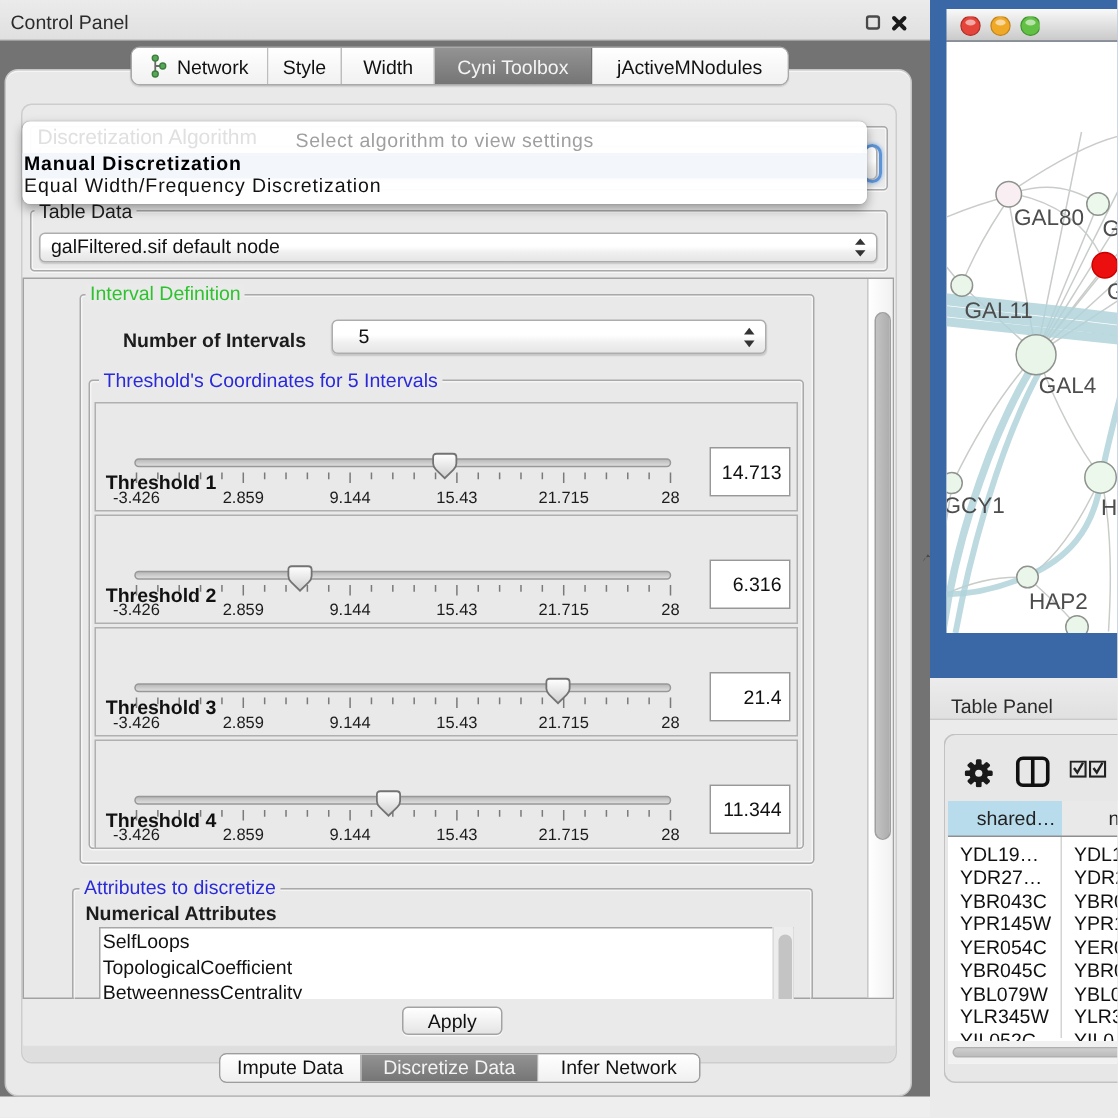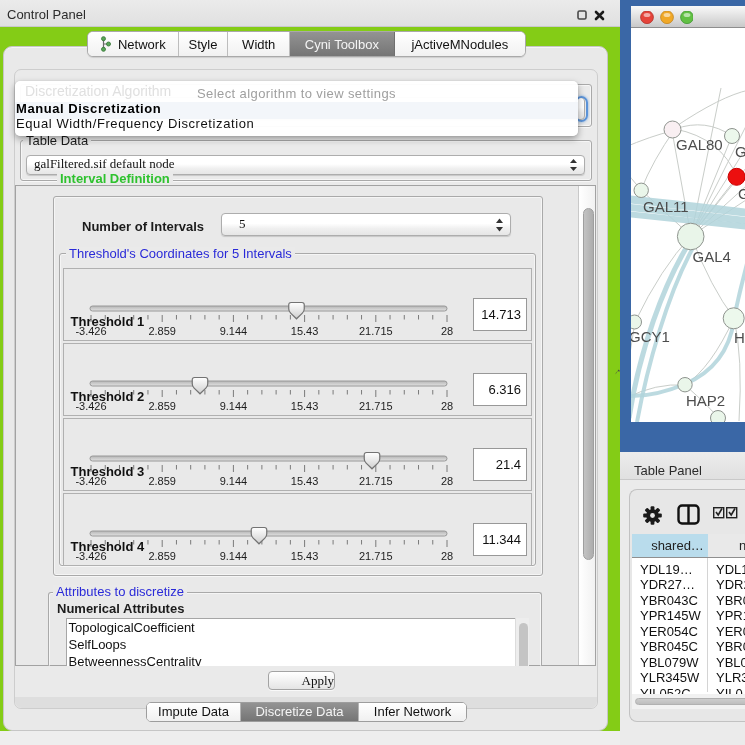--- a/index.html
+++ b/index.html
@@ -2,21 +2,21 @@
 <html><head>
 <meta charset="utf-8">
 <style>
 * { margin:0; padding:0; box-sizing:border-box; }
 html,body { width:745px; height:745px; overflow:hidden; }
 body { font-family:"Liberation Sans", sans-serif; background:#eeeeee; position:relative; }
 .abs { position:absolute; }
 .t13 { font-size:13px; color:#1c1c1c; }
 .b { font-weight:bold; }
 
-#win { position:absolute; left:0; top:0; width:620px; height:731px; background:#84cc16; }
+#win { position:absolute; left:0; top:0; width:620px; height:731px; background:#737373; }
 #titlebar { position:absolute; left:0; top:0; width:620px; height:27px;
   background:linear-gradient(#ebebeb,#e0e0e0); border-bottom:1px solid #c9c9c9; }
 #titlebar .txt { position:absolute; left:7px; top:7px; font-size:13px; color:#2b2b2b; }
 #outerpanel { position:absolute; left:3px; top:46px; width:605px; height:685px;
   border:1px solid #c6c6c6; border-radius:9px; background:#e9e9e9;
   box-shadow:inset 0 1px 0 #f5f5f5; }
 #innerpanel { position:absolute; left:14px; top:69px; width:584px; height:640px;
   border:1px solid #cdcdcd; border-radius:7px; background:#eaeaea; }
 #innerbottom { position:absolute; left:15px; top:697px; width:582px; height:11px;
   background:#dedede; border-radius:0 0 7px 7px; }
@@ -30,36 +30,36 @@
 #tabbar .seg.sel { background:linear-gradient(#939393,#757575); color:#f4f4f4; border-right-color:#6f6f6f; }
 #tabbar .seg:last-child { border-right:none; }
 
 .group { position:absolute; border:1px solid #a9a9a9; border-radius:3px;
   box-shadow:inset 0 0 0 1px rgba(255,255,255,0.55), 0 1px 0 rgba(255,255,255,0.6); }
 .glabel { position:absolute; font-size:13px; background:#eaeaea; padding:0 3px; line-height:13px; }
 
 .combo { position:absolute; border:1px solid #adadad; border-radius:4px;
   background:linear-gradient(#ffffff,#ffffff 45%,#efefef 70%,#e6e6e6);
   box-shadow:0 1px 1px rgba(0,0,0,0.15); font-size:13px; color:#111; }
-.combo .ct { position:absolute; left:7px; top:calc(50% - 1px); transform:translateY(-50%); white-space:nowrap;font-family:Liberation Serif, serif; }
+.combo .ct { position:absolute; left:7px; top:calc(50% - 1px); transform:translateY(-50%); white-space:nowrap; }
 .combo svg.step { position:absolute; right:6px; top:50%; transform:translateY(-50%); }
 
 .vbox { position:absolute; width:54px; height:33px; background:#ffffff; border:1px solid #989898;
   font-size:13px; color:#111; text-align:right; line-height:31px; padding-right:5px; }
 
 .titem { position:absolute; left:63px; width:469px; height:73px; border:1px solid #b0b0b0; background:#e9e9e9; }
 .titem .tl { position:absolute; left:6.5px; top:7px; font-size:13px; font-weight:bold; color:#111;margin-top:38px; }
 
 #attrlist { position:absolute; left:66px; top:617.5px; width:463px; height:50px; background:#ffffff;
   border:1px solid #a6a6a6; border-bottom:none; overflow:hidden; font-size:13px; color:#111; }
 #attrlist div { height:17.3px; line-height:17.3px; padding-left:1.5px; }
 
 .macbtn { position:absolute; border:1px solid #a3a3a3; border-radius:4px;
   background:linear-gradient(#ffffff,#f2f2f2 50%,#e4e4e4);
-  font-size:13px; color:#111; text-align:right; box-shadow:0 1px 0 rgba(255,255,255,0.7);font-family:Liberation Serif, serif; }
+  font-size:13px; color:#111; text-align:center; box-shadow:0 1px 0 rgba(255,255,255,0.7); }
 
 #btabs { position:absolute; left:146px; top:702px; width:321px; height:20px;
   background:#fdfdfd; border:1px solid #9d9d9d; border-radius:5px; display:flex; overflow:hidden;
   font-size:13px; }
 #btabs .seg { display:flex; align-items:center; justify-content:center; color:#111; padding-bottom:2px;
   border-right:1px solid #b5b5b5; background:linear-gradient(#ffffff,#f0f0f0); }
 #btabs .seg.sel { background:linear-gradient(#939393,#757575); color:#f4f4f4; }
 #btabs .seg:last-child { border-right:none; }
 
 #popup { position:absolute; left:15px; top:81px; width:563px; height:55px; background:rgba(255,255,255,0.97);
@@ -129,21 +129,21 @@
       <path d="M4.5 0.5 L8 4.6 L1 4.6 Z" fill="#333"></path>
         <path d="M4.5 12.5 L8 8.4 L1 8.4 Z" fill="#333"></path>
     </svg>
   </div>
 
   <div class="abs" style="left:15px; top:185px; width:581px; height:481px; border:1px solid #a2a2a2; background:#e9e9e9;"></div>
   <div class="sbtrack" style="left:578px; top:186px; width:17px; height:479px;"></div>
   <div class="sbthumb" style="left:583px; top:208px; width:11px; height:352px;"></div>
 
   <div class="group" style="left:53px; top:196px; width:490px; height:380px;"></div>
-  <div class="glabel" style="left:57px; top:172px; color:#2ec22e;font-weight:bold;">Interval Definition</div>
+  <div class="glabel" style="left:57px; top:189px; color:#2ec22e;">Interval Definition</div>
 
   <div class="t13 b abs" style="left:82px; top:219px;">Number of Intervals</div>
   <div class="combo" style="left:221px; top:213px; width:290px; height:23px;">
     <div class="ct" style="left:17px;">5</div>
     <svg class="step" width="9" height="14" viewBox="0 0 9 14">
       <path d="M4.5 0.5 L8 5 L1 5 Z" fill="#333"></path>
         <path d="M4.5 13.5 L8 9 L1 9 Z" fill="#333"></path>
     </svg>
   </div>
 
@@ -358,22 +358,22 @@
           </defs>
         </svg>
         <div class="vbox" style="left:409px; top:29px;">11.344</div>
       </div>
     </div>
 
   <div class="group" style="left:48px; top:592px; width:494px; height:90px; border-bottom:none; border-radius:3px 3px 0 0;"></div>
   <div class="glabel" style="left:53px; top:585px; color:#2a2ad8;">Attributes to discretize</div>
   <div class="t13 b abs" style="left:57px; top:601px;">Numerical Attributes</div>
   <div id="attrlist">
+    <div>SelfLoops</div>
     <div>TopologicalCoefficient</div>
-    <div>SelfLoops</div>
     <div>BetweennessCentrality</div>
   </div>
   <div class="abs" style="left:515px; top:618px; width:14px; height:49px; background:#ededed; border-left:1px solid #dcdcdc;"></div>
   <div class="abs" style="left:518.5px; top:622.5px; width:9px; height:60px; background:#c4c4c4; border-radius:4.5px;"></div>
 
   <div class="abs" style="left:16px; top:666px; width:580px; height:31px; background:#eaeaea;"></div>
 
   <div class="macbtn" style="left:268px; top:671px; width:67px; height:19px; line-height:17px;">Apply</div>
 
   <div id="popup">

